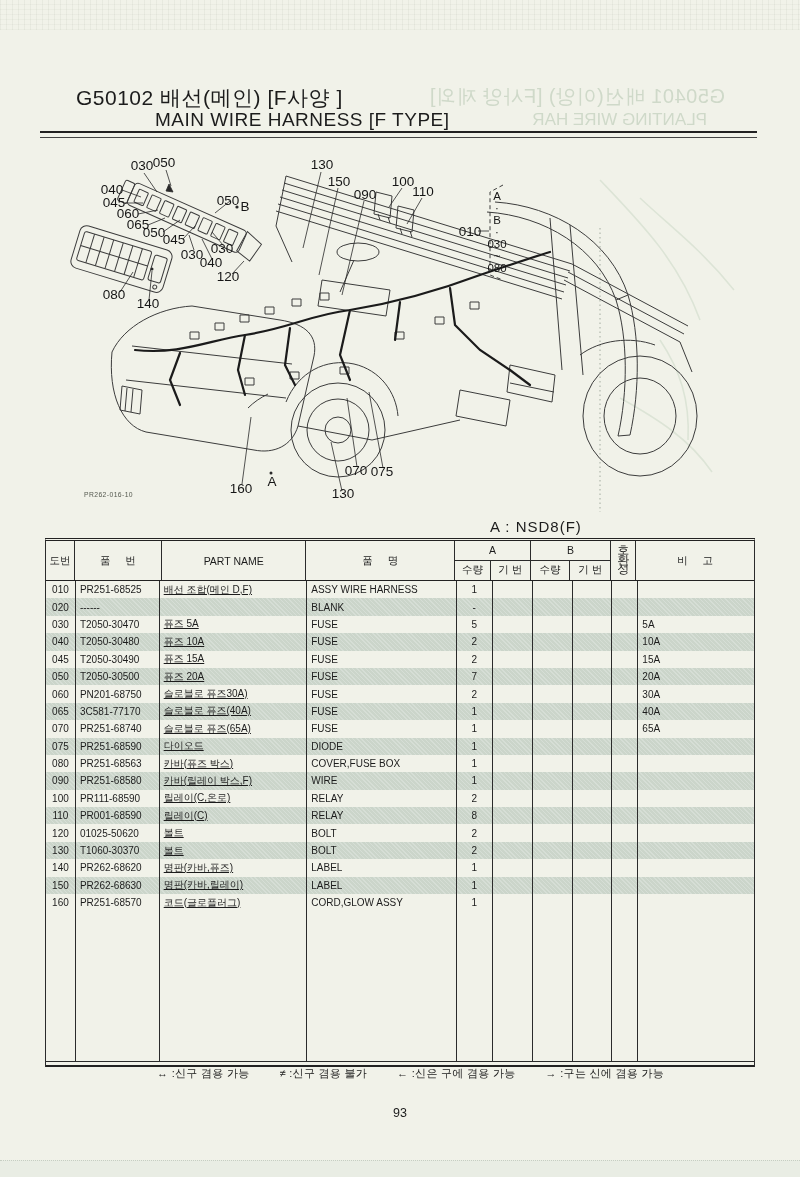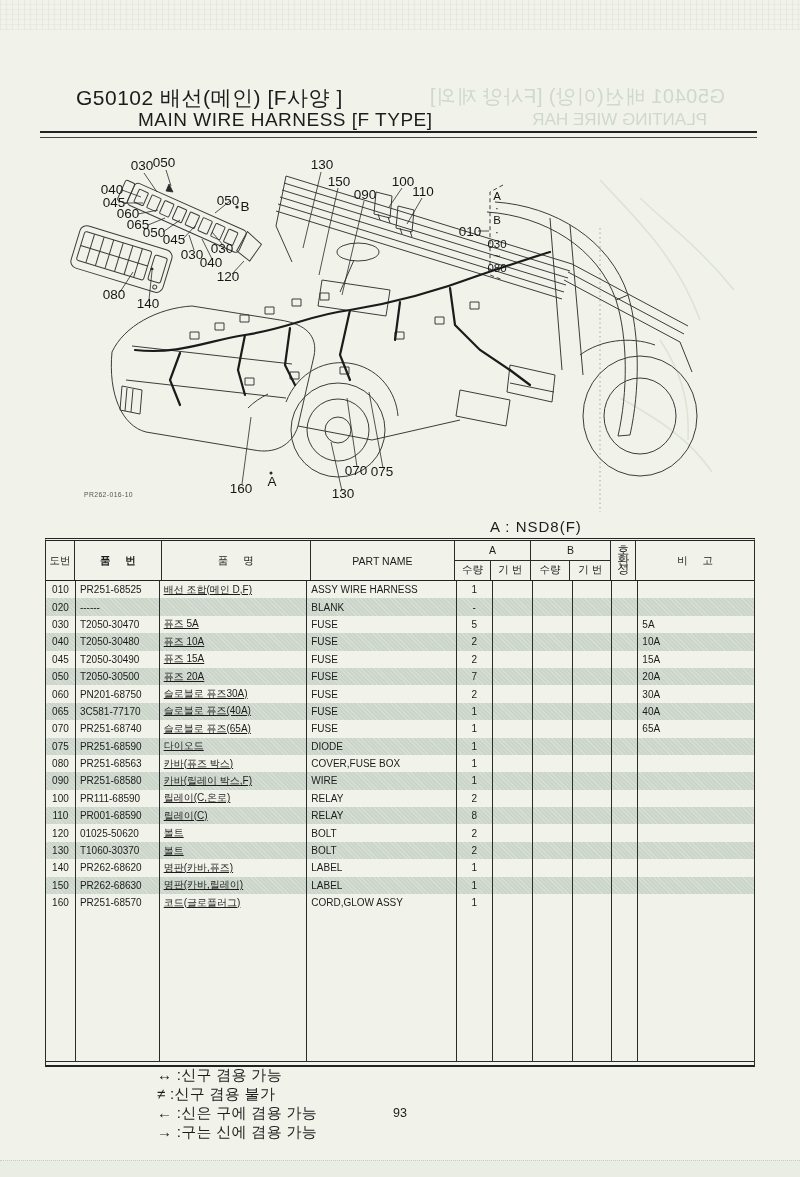--- a/index.html
+++ b/index.html
@@ -15,38 +15,38 @@
                      repeating-linear-gradient(0deg,rgba(110,120,100,.05) 0 1px,transparent 1px 5px);}
   .noise-bottom{position:absolute;left:0;top:1160px;width:100%;height:17px;background:#e9ede4;
     border-top:1px dotted #c6cec2;}
   
   .bleed{position:absolute;left:375px;top:84px;width:350px;color:#c4d1bf;opacity:.75;
     transform:scaleX(-1);text-align:left;line-height:1.25;pointer-events:none;}
   .bleed .b1{font-size:20px;letter-spacing:.5px;}
   .bleed .b2{font-size:17px;margin-left:18px;}
   
   .title1{position:absolute;left:76px;top:84px;font-size:21px;letter-spacing:.5px;}
-  .title2{position:absolute;left:138px;top:109px;font-size:19px;letter-spacing:.5px;text-align:right;}
+  .title2{position:absolute;left:155px;top:109px;font-size:19px;letter-spacing:.5px;text-align:right;}
   .title-rule{position:absolute;left:40px;top:131px;width:717px;height:4px;
     border-top:2px solid #222;border-bottom:1px solid #444;}
   
   .diagram{position:absolute;left:40px;top:140px;width:720px;height:375px;}
   .diagram svg{width:100%;height:100%;}
   #callout-layer text{font-size:13.5px;fill:#161616;text-anchor:middle;}
   #bracket-layer text{font-size:11.5px;fill:#161616;text-anchor:middle;}
   .drawcode{font-size:6.8px;fill:#55594f;letter-spacing:.4px;}
   
   .tcaption{position:absolute;left:490px;top:518px;font-size:15px;letter-spacing:1px;}
   
   .ptable{position:absolute;left:45px;top:538px;width:710px;box-sizing:border-box;
     border-top:3px double #222;border-left:1.2px solid #2b2b2b;border-right:1.2px solid #2b2b2b;}
   .thead{display:flex;height:40px;border-bottom:1.6px solid #222;box-sizing:border-box;font-size:10.5px;}
   .hc{border-right:1px solid #2b2b2b;display:flex;align-items:center;justify-content:center;box-sizing:border-box;}
   .thead > .hc:last-child{border-right:none;}
-  .w-no{width:30px;} .w-pn{width:84px;font-weight:bold;} .w-nm{width:148px;} .w-en{width:150px;}
+  .w-no{width:30px;} .w-pn{width:84px;} .w-nm{width:148px;} .w-en{width:150px;}
   .w-cp{width:26px;} .w-rm{width:116px;}
   .grp{width:156px;display:flex;flex-direction:column;border-right:1px solid #2b2b2b;box-sizing:border-box;}
   .grp-top{display:flex;height:20px;border-bottom:1px solid #2b2b2b;box-sizing:border-box;}
   .grp-top div{display:flex;align-items:center;justify-content:center;border-right:1px solid #2b2b2b;box-sizing:border-box;}
   .grp-top div:last-child{border-right:none;}
   .ga{width:76px;} .gb{width:80px;}
   .grp-bot{display:flex;height:20px;box-sizing:border-box;}
   .grp-bot div{display:flex;align-items:center;justify-content:center;border-right:1px solid #2b2b2b;box-sizing:border-box;}
   .grp-bot div:last-child{border-right:none;}
   .compat-head span{display:block;width:13px;word-break:break-all;line-height:9.5px;font-size:12px;text-align:center;}
@@ -62,22 +62,22 @@
   .trow .c:nth-child(5){width:36px;} .trow .c:nth-child(6){width:40px;}
   .trow .c:nth-child(7){width:40px;} .trow .c:nth-child(8){width:40px;}
   .trow .c:nth-child(9){width:26px;} .trow .c:nth-child(10){width:116px;border-right:none;}
   .c.center{justify-content:center;}
   .c.left{padding-left:4px;}
   .filler{display:flex;height:151px;border-bottom:1px solid #2b2b2b;box-sizing:border-box;}
   .filler div{border-right:1px solid #2b2b2b;box-sizing:border-box;}
   .filler div:last-child{border-right:none;}
   .tbl-bottom{height:3px;border-bottom:2px solid #222;}
   
-  .legend{position:absolute;left:45px;top:1066px;width:710px;font-size:15px;
-    padding-left:112px;box-sizing:border-box;display:flex;flex-direction:column;}
+  .legend{position:absolute;left:45px;top:1066px;width:710px;font-size:11px;
+    padding-left:112px;box-sizing:border-box;display:flex;}
   .legend span{margin-right:30px;white-space:nowrap;letter-spacing:.3px;}
   
   .pagenum{position:absolute;left:0;top:1098px;width:100%;text-align:center;font-size:12.5px;margin-top:8px;}
 </style>
 </head>
 <body>
 
 <div class="noise-top"></div>
 
 <div class="bleed">
@@ -289,22 +289,22 @@
     <text class="drawcode" x="44" y="357">PR262-016-10</text>
   </svg>
 </div>
 
 <div class="tcaption">A : NSD8(F)</div>
 
 <div class="ptable">
   <div class="thead">
     <div class="hc w-no">도번</div>
     <div class="hc w-pn sp2">품  번</div>
+    <div class="hc w-en">PART NAME</div>
     <div class="hc w-nm sp2">품  명</div>
-    <div class="hc w-en">PART NAME</div>
     <div class="grp">
       <div class="grp-top">
         <div class="ga">A</div>
         <div class="gb">B</div>
       </div>
       <div class="grp-bot">
         <div style="width:36px">수량</div>
         <div style="width:40px">기 번</div>
         <div style="width:40px">수량</div>
         <div style="width:40px">기 번</div>

